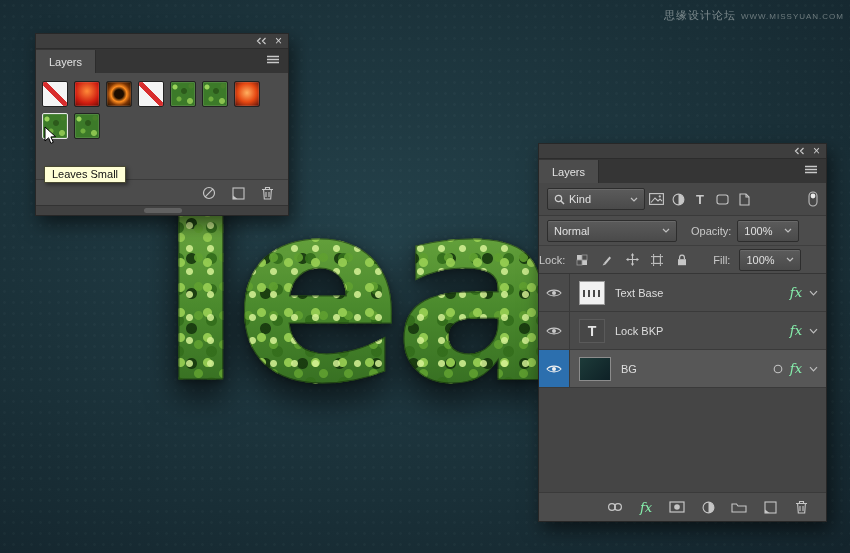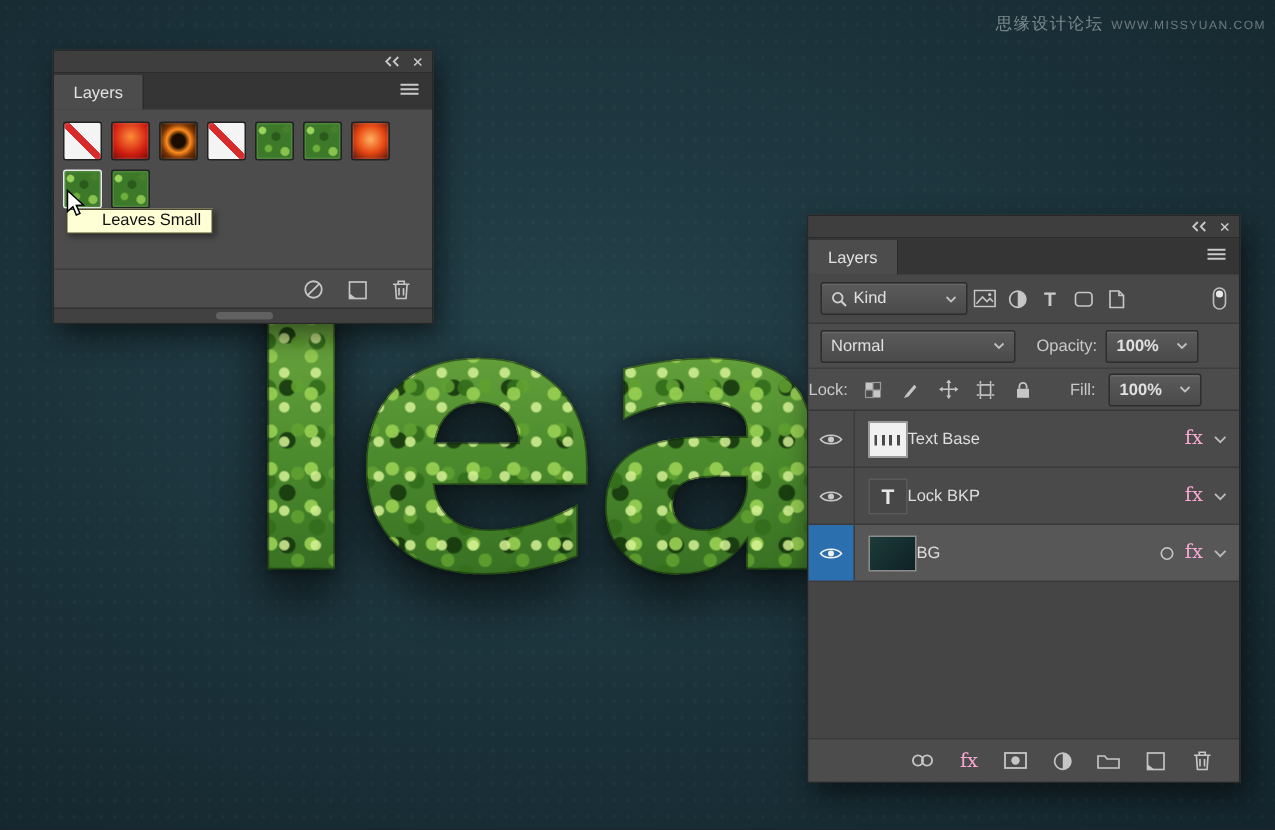--- a/index.html
+++ b/index.html
@@ -54,34 +54,34 @@
       radial-gradient(circle at 19px 19px, #8ac24f 0 2.5px, transparent 3.5px),
       radial-gradient(circle at 20px 4px, #477f2a 0 2px, transparent 3px);}
   .sw-redglow{background:radial-gradient(circle at 50% 45%, #ffb060 0%, #e64812 52%, #56100a 100%);}
   .sw-hover{border-color:#e8e8e8;}
   .styles-footer{position:absolute;left:0;right:0;bottom:9px;height:26px;border-top:1px solid #3a3a3a;
     display:flex;align-items:center;justify-content:flex-end;gap:16px;padding:0 14px;background:#4c4c4c;}
   .hscroll{position:absolute;left:0;right:0;bottom:0;height:9px;background:#414141;border-top:1px solid #333;}
   .hscroll .handle{position:absolute;left:108px;top:2px;width:38px;height:5px;background:#616161;border-radius:3px;}
   
   .cursor{position:absolute;left:44px;top:126px;z-index:50;pointer-events:none;}
-  .tooltip{position:absolute;left:44px;top:139px;z-index:45;background:#ffffd6;color:#111;
-    border:1px solid #4a4a33;font-size:11px;padding:1px 7px 2px 23px;white-space:nowrap;
+  .tooltip{position:absolute;left:44px;top:166px;z-index:45;background:#ffffd6;color:#111;
+    border:1px solid #4a4a33;font-size:11px;padding:1px 7px 2px 7px;white-space:nowrap;
     box-shadow:2px 2px 4px rgba(0,0,0,.4);}
   
   .layers-panel{left:538px;top:143px;width:287px;height:377px;z-index:30;display:flex;flex-direction:column;}
   .filter-row{height:32px;display:flex;align-items:center;gap:0;padding:0 8px;
     background:#484848;border-bottom:1px solid #3a3a3a;}
   .ps-select{display:flex;align-items:center;gap:4px;height:20px;padding:0 6px;
     background:linear-gradient(#5b5b5b,#4a4a4a);border:1px solid #2d2d2d;border-radius:2px;
     box-shadow:inset 0 1px 0 rgba(255,255,255,.09);font-size:11px;color:#e0e0e0;cursor:pointer;}
   .ps-select .chev{margin-left:auto;display:flex;}
   .kind-select{width:84px;}
   .blend-select{width:116px;}
-  .val-select{width:48px;font-weight:bold;}
+  .val-select{width:48px;}
   .icon-btn{width:22px;height:20px;display:flex;align-items:center;justify-content:center;
     color:#c6c6c6;cursor:pointer;border-radius:2px;}
   .t-glyph{font-size:13px;font-weight:bold;color:#c9c9c9;}
   .filter-toggle{margin-left:auto;cursor:pointer;display:flex;}
   .blend-row{height:29px;display:flex;align-items:center;padding:0 8px;gap:6px;
     background:#4c4c4c;border-bottom:1px solid #3e3e3e;}
   .lbl{font-size:11px;color:#c9c9c9;}
   .blend-row .lbl-opacity{margin-left:8px;}
   .lock-row{height:27px;display:flex;align-items:center;padding:0 0;gap:9px;
     background:#4c4c4c;border-bottom:1px solid #363636;}
@@ -94,23 +94,23 @@
   .eye-cell{width:30px;align-self:stretch;display:flex;align-items:center;justify-content:center;
     border-right:1px solid #3a3a3a;cursor:pointer;}
   .eye-cell.active-blue{background:#2c6fae;}
   .thumb{margin-left:9px;position:relative;flex:0 0 auto;}
   .thumb-white{width:24px;height:22px;background:#f1f1f1;border:1px solid #9a9a9a;}
   .thumb-white::after{content:"";position:absolute;left:3px;top:8px;width:17px;height:7px;
     background:repeating-linear-gradient(90deg,#4a4a4a 0 2px, transparent 2px 5px);}
   .thumb-t{width:24px;height:22px;display:flex;align-items:center;justify-content:center;
     color:#e6e6e6;font-size:14px;font-weight:bold;background:#474747;border:1px solid #5a5a5a;}
   .thumb-bg{width:30px;height:22px;background:linear-gradient(135deg,#1d3b39,#0e2126);border:1px solid #8c8c8c;}
-  .layer-name{margin-left:0;font-size:11px;color:#dedede;}
+  .layer-name{margin-left:10px;font-size:11px;color:#dedede;}
   .badges{margin-left:auto;display:flex;align-items:center;gap:7px;padding-right:8px;}
-  .fx-badge{font-family:"DejaVu Serif",serif;font-size:13px;color:#f9a8d4;}
+  .fx-badge{font-family:"DejaVu Serif",serif;font-style:italic;font-size:13px;color:#86efac;}
   .panel-footer{height:28px;background:#4c4c4c;border-top:1px solid #3a3a3a;
     display:flex;align-items:center;justify-content:flex-end;gap:13px;padding:0 16px;}
   .panel-footer .icon-btn{width:18px;}
   svg{display:block;}
 </style>
 </head>
 <body>
 
 <div class="screen">
   <div class="noise"></div>

